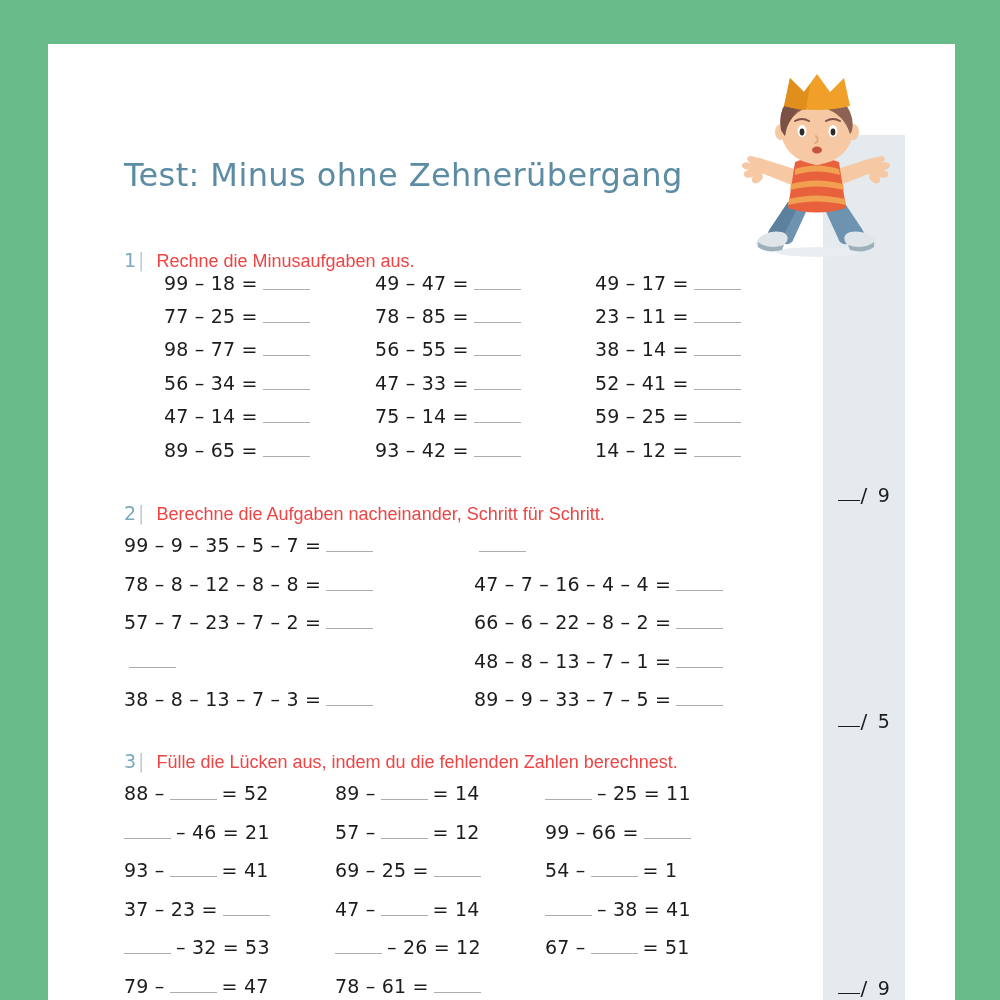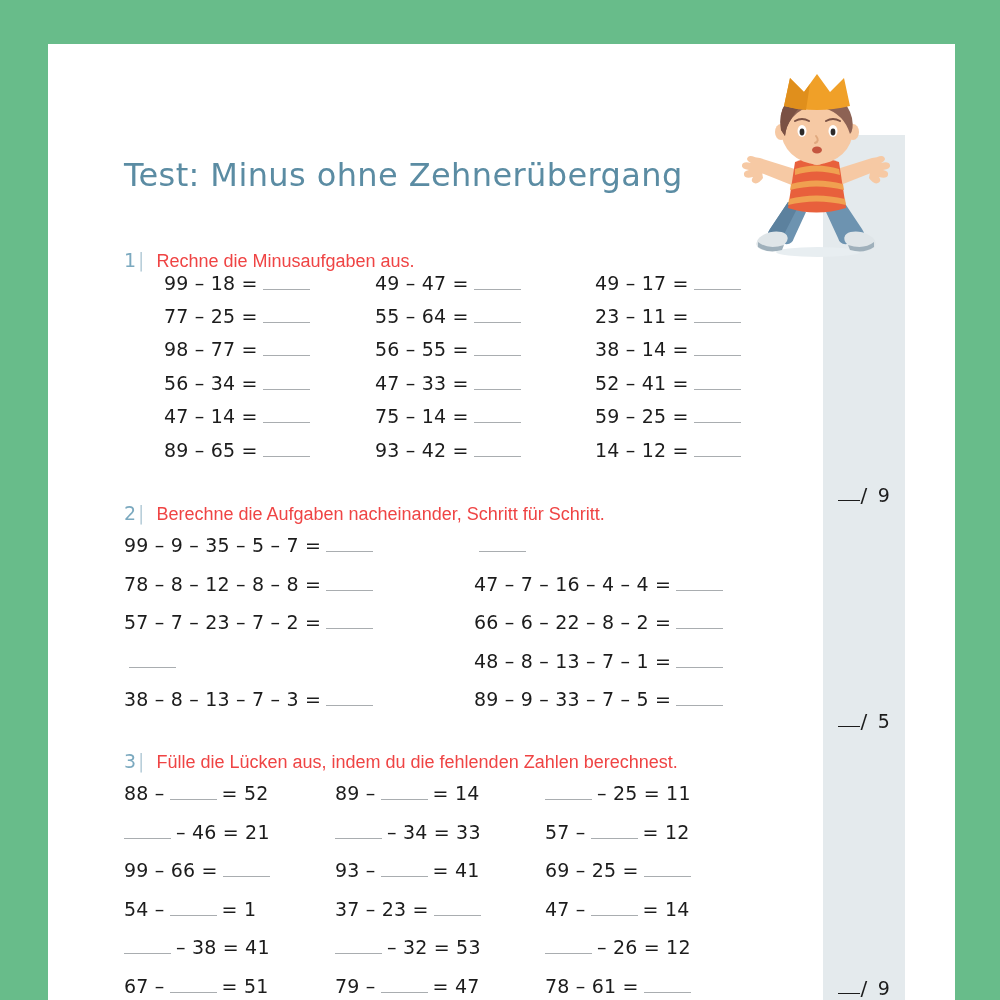--- a/index.html
+++ b/index.html
@@ -241,21 +241,21 @@
       </div>
       <div class="problem">
         <span>49 – 17 =</span>
         <span class="blank blank-sm"></span>
       </div>
       <div class="problem">
         <span>77 – 25 =</span>
         <span class="blank blank-sm"></span>
       </div>
       <div class="problem">
-        <span>55 – 64 =</span>
+        <span>78 – 85 =</span>
         <span class="blank blank-sm"></span>
       </div>
       <div class="problem">
         <span>23 – 11 =</span>
         <span class="blank blank-sm"></span>
       </div>
       <div class="problem">
         <span>98 – 77 =</span>
         <span class="blank blank-sm"></span>
       </div>
@@ -369,24 +369,20 @@
       </div>
       <div class="problem">
         <span class="blank blank-sm blank-lead"></span>
         <span>– 25 = 11</span>
       </div>
       <div class="problem">
         <span class="blank blank-sm blank-lead"></span>
         <span>– 46 = 21</span>
       </div>
       <div class="problem">
-        <span class="blank blank-sm blank-lead"></span>
-        <span>– 34 = 33</span>
-      </div>
-      <div class="problem">
         <span>57 –</span>
         <span class="blank blank-sm"></span>
         <span>= 12</span>
       </div>
       <div class="problem">
         <span>99 – 66 =</span>
         <span class="blank blank-sm"></span>
       </div>
       <div class="problem">
         <span>93 –</span>

